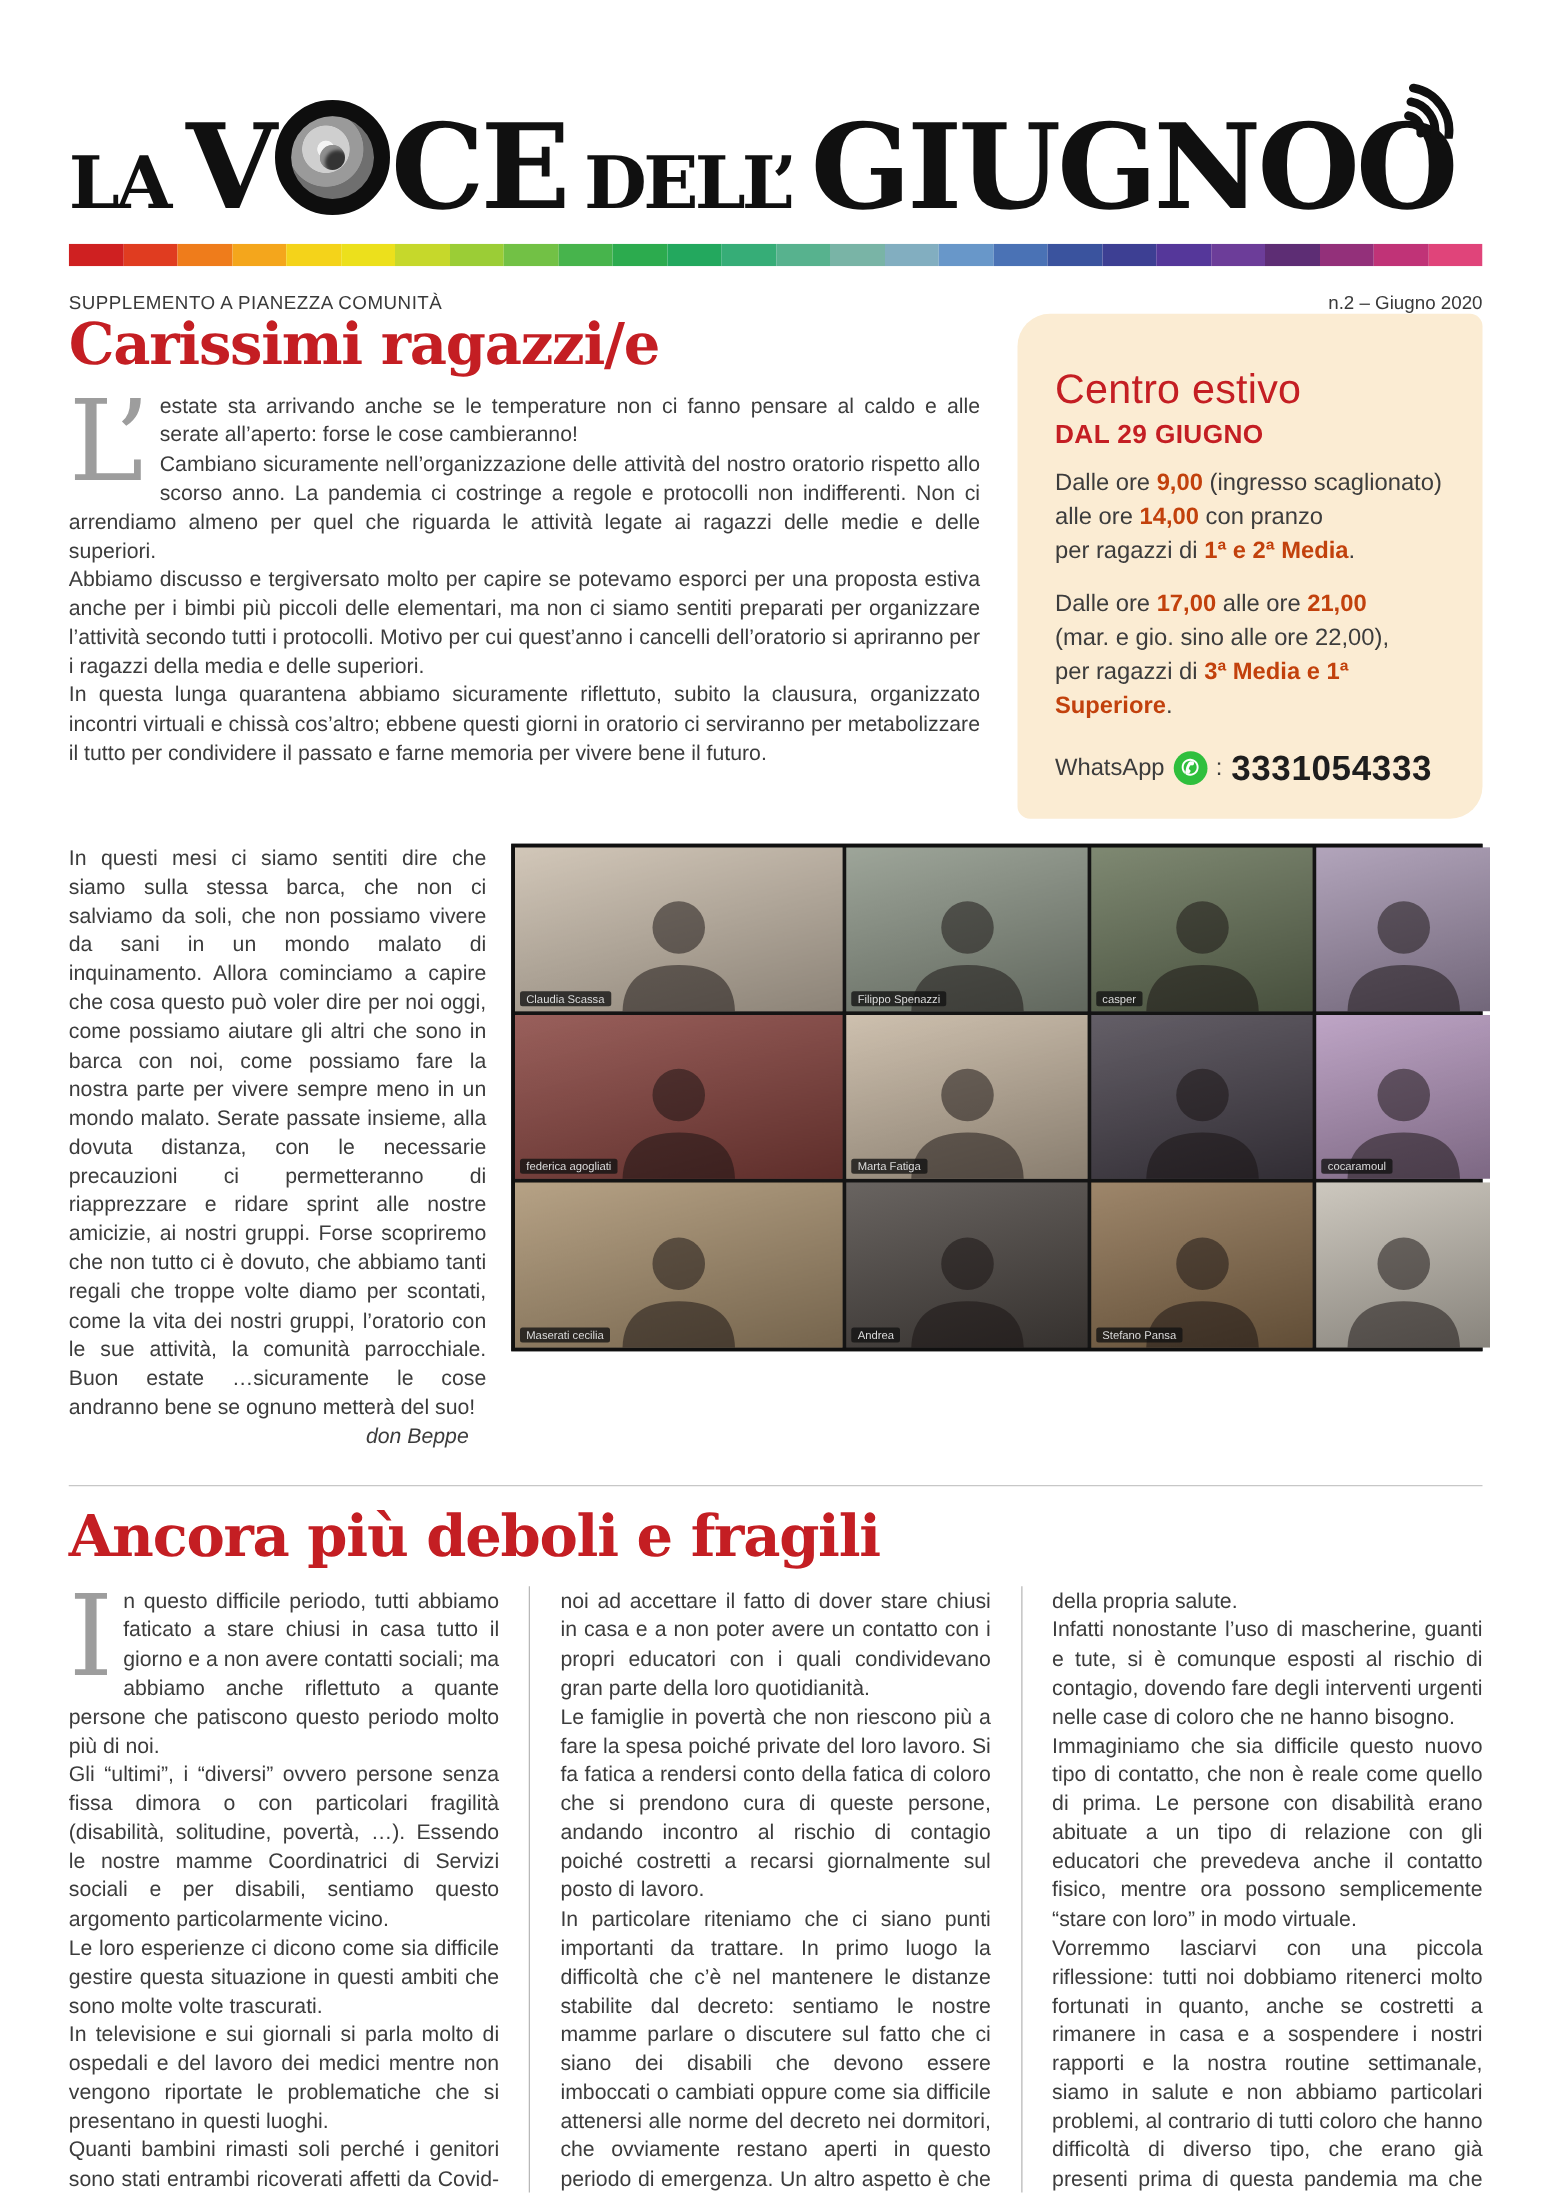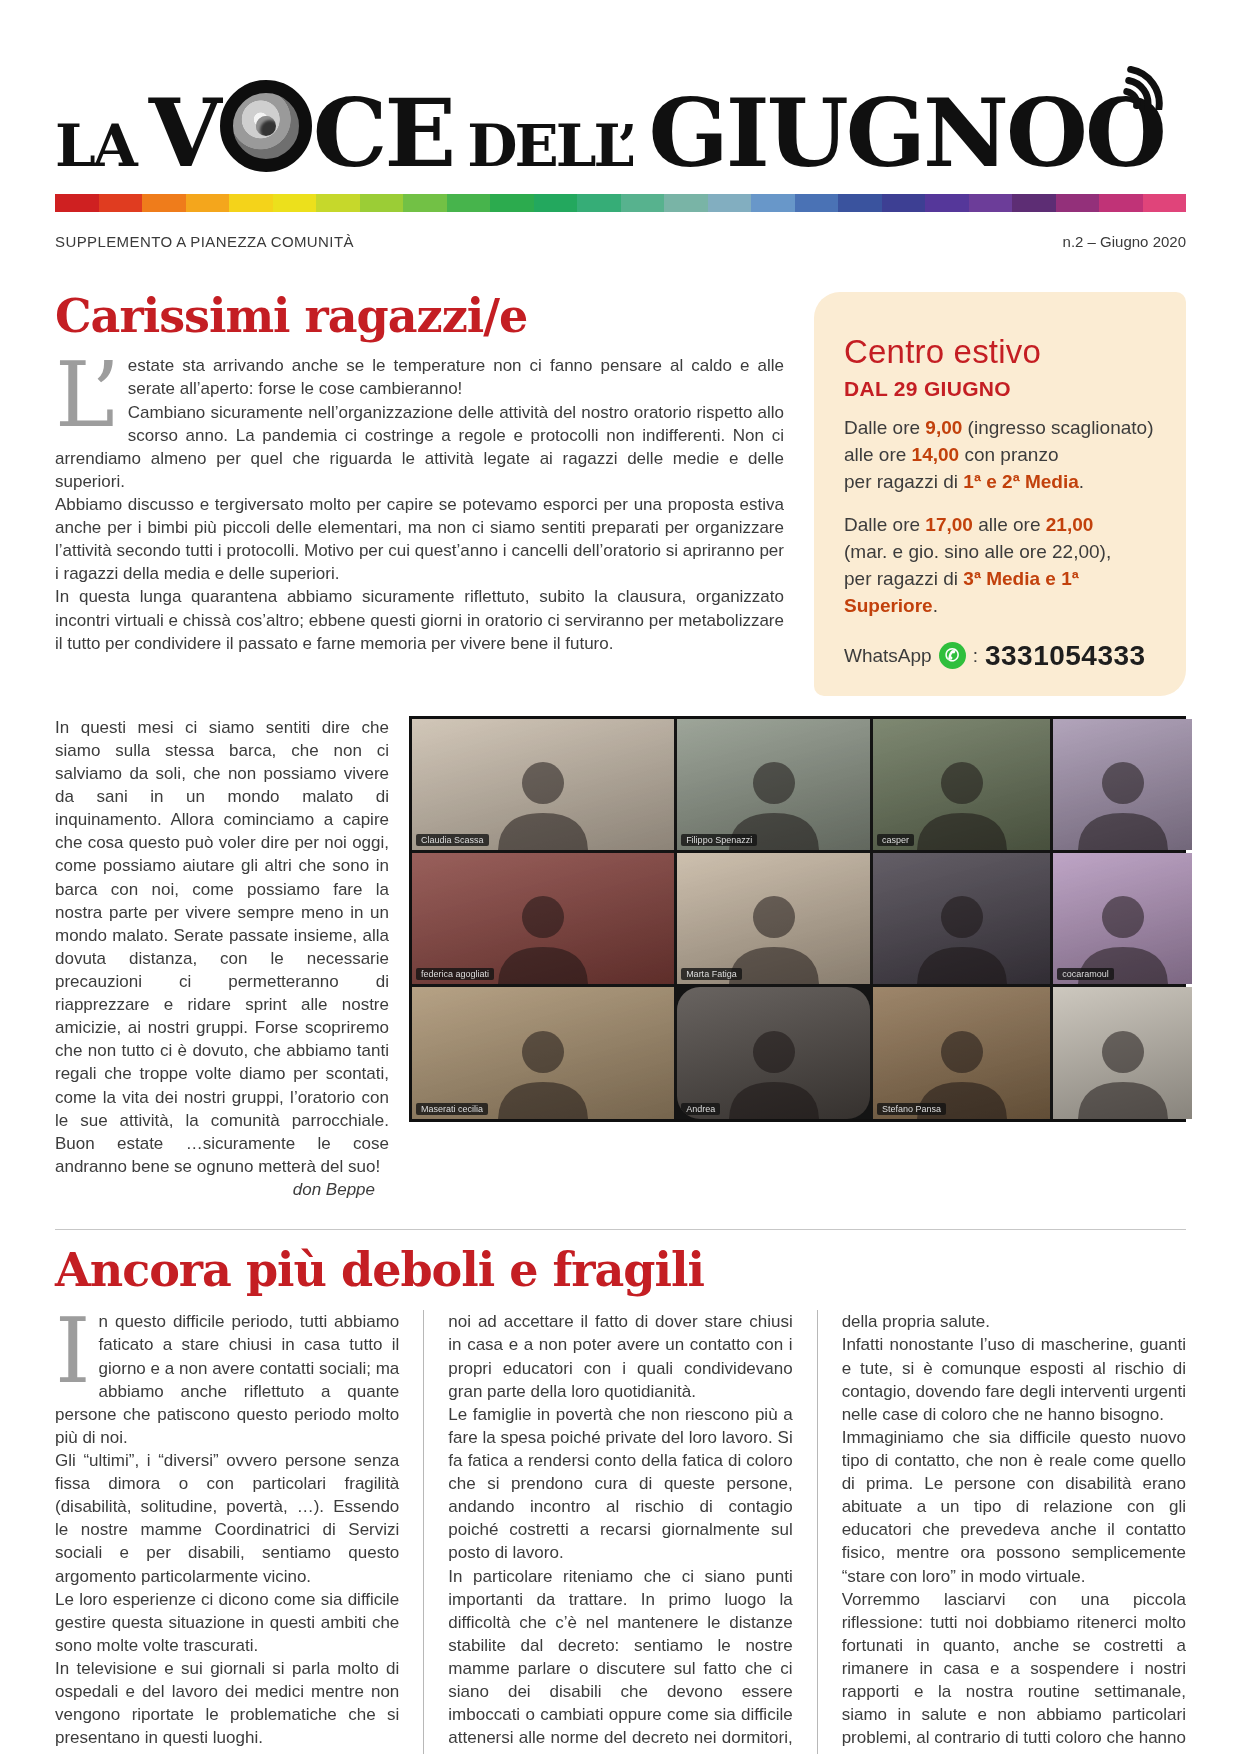--- a/index.html
+++ b/index.html
@@ -28,21 +28,21 @@
     margin-top:21px;font-size:15px;color:#3a3a3a}
   .meta .left{letter-spacing:.4px}
   
   h1{font-family:"DejaVu Serif",serif;font-weight:700;color:#c41e23;
     font-size:46px;margin:0;letter-spacing:-1px;line-height:1.05}
   .bodytext p{margin:0;font-size:17px;line-height:1.36;text-align:justify}
   .dropcap{float:left;font-family:"DejaVu Serif",serif;font-size:90px;line-height:.74;
     color:#9d9d9d;margin:8px 10px 0 0;letter-spacing:-2px}
   .sig{text-align:right !important;font-style:italic;padding-right:14px}
   
-  .a1{display:grid;grid-template-columns:1fr 372px;column-gap:30px;margin-top:42px}
+  .a1{display:grid;grid-template-columns:1fr 372px;column-gap:30px;}
   .lede{margin-top:14px}
   .row2{display:grid;grid-template-columns:334px 1fr;column-gap:20px;margin-top:20px}
   
   .box{background:#fbecd3;border-radius:26px 10px 26px 10px;padding:41px 30px 24px;align-self:start}
   .box .title{color:#c41e23;font-size:33px;font-weight:400;margin:0;letter-spacing:.2px}
   .box .sub{color:#c41e23;font-size:21px;font-weight:700;margin:6px 0 14px;letter-spacing:.3px}
   .box .line{font-size:19px;line-height:1.42;color:#3c3c3c}
   .box .line.gap{margin-top:16px}
   .box .b{font-weight:700;color:#c2410c}
   .wa-line{margin-top:20px;display:flex;align-items:center;gap:7px;font-size:19px}
@@ -206,21 +206,21 @@
         </svg>
         <span class="chip">cocaramoul</span>
       </div>
       <div class="tile" style="background: linear-gradient(165deg, rgba(255, 255, 255, 0.16), rgba(0, 0, 0, 0.3)), rgb(168, 144, 110);">
         <svg viewBox="0 0 100 70" preserveAspectRatio="xMidYMax meet">
           <circle cx="50" cy="24" r="14" fill="rgba(22,16,16,.5)"></circle>
           <path d="M20 70 Q20 44 50 44 Q80 44 80 70 Z" fill="rgba(22,16,16,.5)"></path>
         </svg>
         <span class="chip">Maserati cecilia</span>
       </div>
-      <div class="tile" style="background: linear-gradient(165deg, rgba(255, 255, 255, 0.16), rgba(0, 0, 0, 0.3)), rgb(76, 70, 66); border-radius: 23px;">
+      <div class="tile" style="background: linear-gradient(165deg, rgba(255, 255, 255, 0.16), rgba(0, 0, 0, 0.3)), rgb(76, 70, 66);">
         <svg viewBox="0 0 100 70" preserveAspectRatio="xMidYMax meet">
           <circle cx="50" cy="24" r="14" fill="rgba(22,16,16,.5)"></circle>
           <path d="M20 70 Q20 44 50 44 Q80 44 80 70 Z" fill="rgba(22,16,16,.5)"></path>
         </svg>
         <span class="chip">Andrea</span>
       </div>
       <div class="tile" style="background: linear-gradient(165deg, rgba(255, 255, 255, 0.16), rgba(0, 0, 0, 0.3)), rgb(139, 111, 78);">
         <svg viewBox="0 0 100 70" preserveAspectRatio="xMidYMax meet">
           <circle cx="50" cy="24" r="14" fill="rgba(22,16,16,.5)"></circle>
           <path d="M20 70 Q20 44 50 44 Q80 44 80 70 Z" fill="rgba(22,16,16,.5)"></path>

